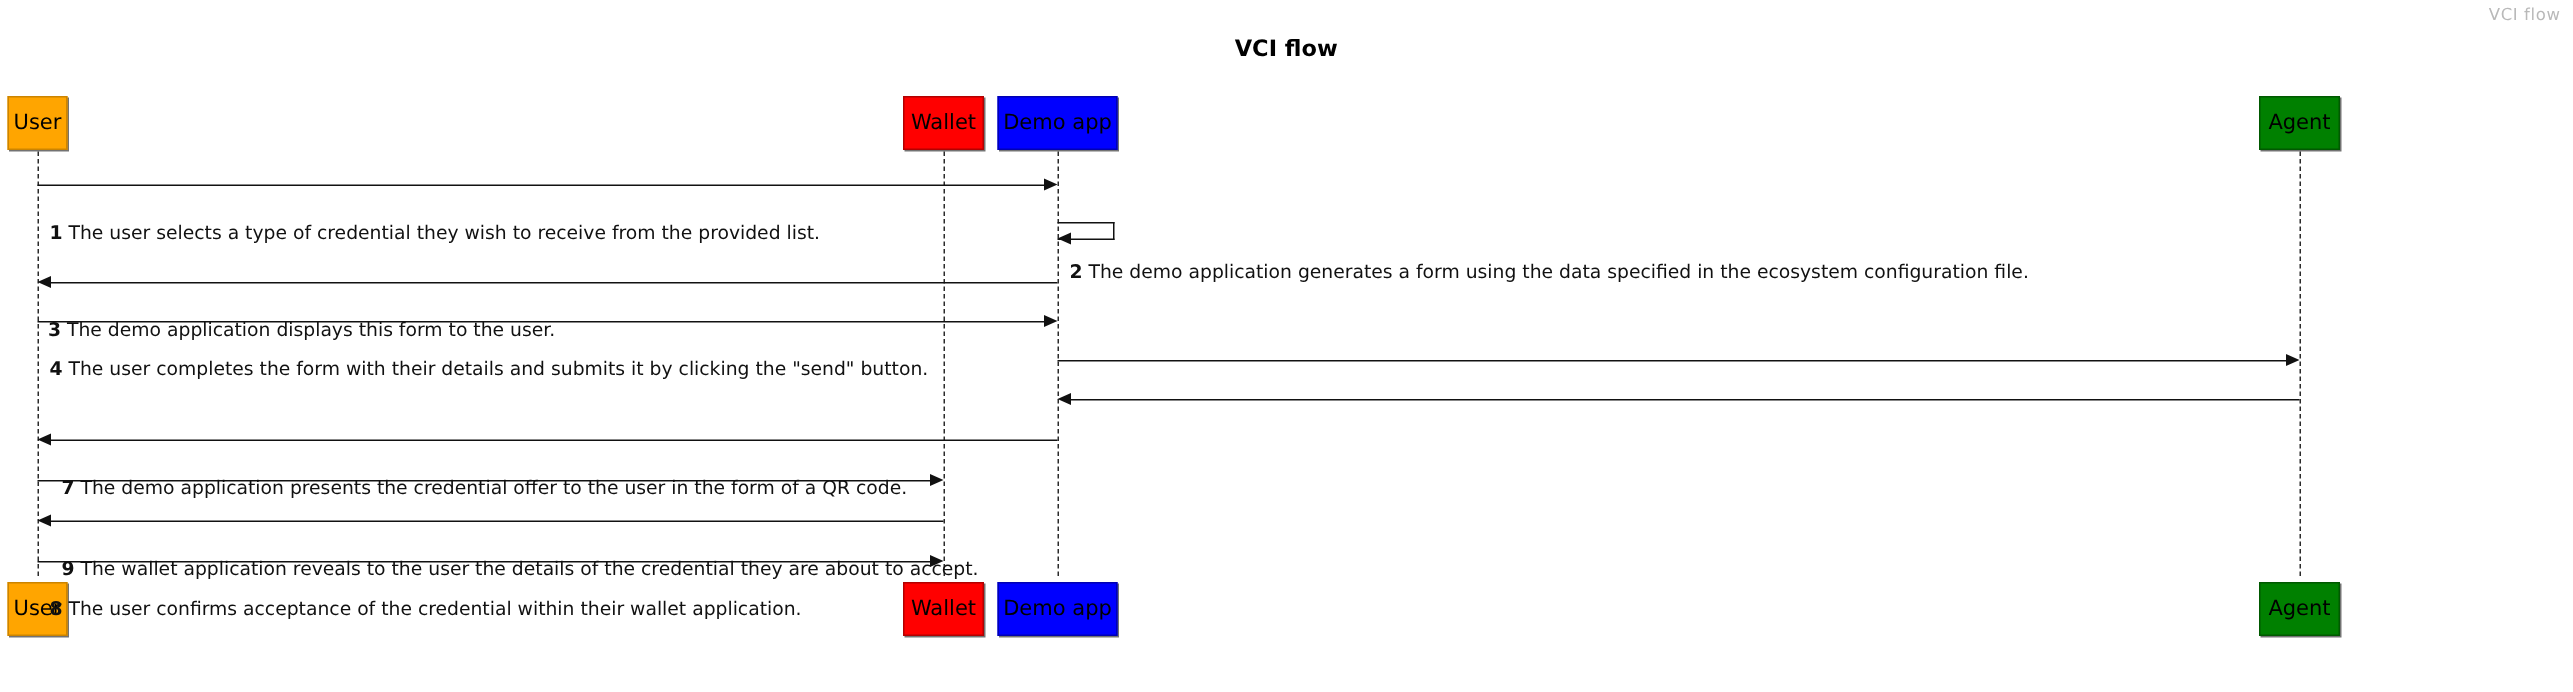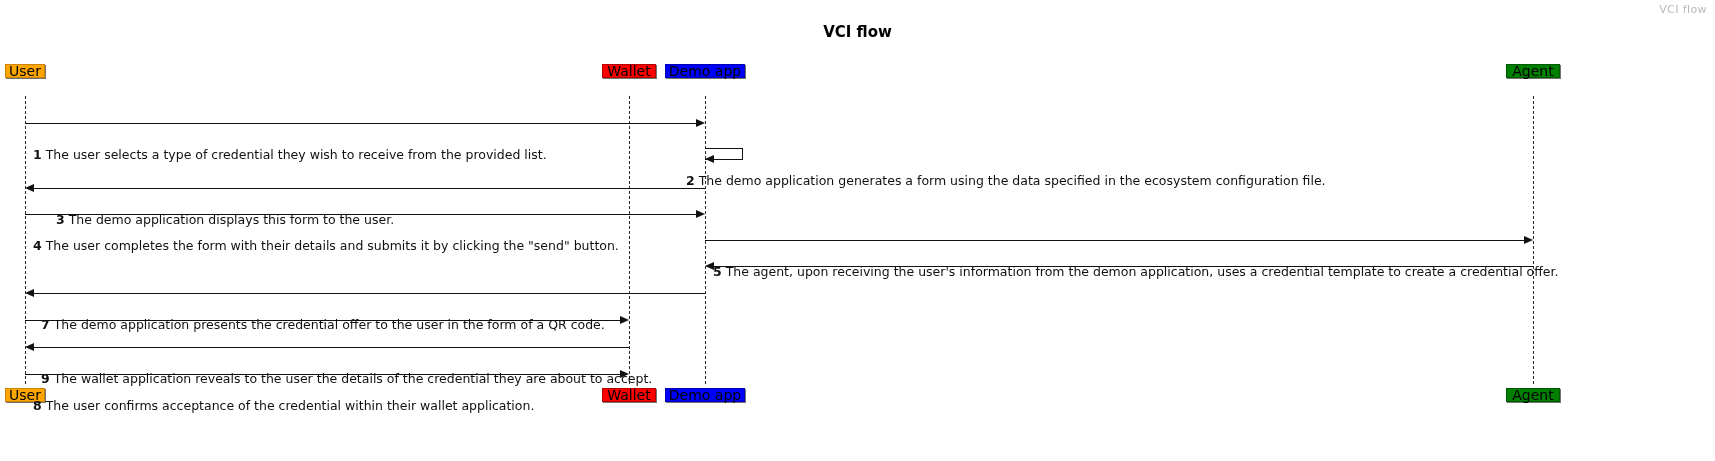--- a/index.html
+++ b/index.html
@@ -8,21 +8,21 @@
   #diagram{position:absolute;inset:0;}
 
   .watermark{position:absolute;top:3px;right:8px;font-size:11px;color:#b9b9b9;letter-spacing:.4px;}
 
   .title{position:absolute;left:0;right:0;top:24px;text-align:center;font-weight:bold;font-size:15px;line-height:16px;}
   .title .l1{display:block;}
   .title .l2{display:block;margin-top:1px;}
 
   .lifeline{position:absolute;width:0;border-left:1px dashed #2b2b2b;top:96px;height:288px;}
 
-  .pbox{position:absolute;height:14px;border:1px solid #404040;box-sizing:border-box;
+  .pbox{position:absolute;height:36px;border:1px solid #404040;box-sizing:border-box;
         display:flex;align-items:center;justify-content:center;font-size:14px;color:#000;white-space:nowrap;
         box-shadow:1px 1px 0 rgba(0,0,0,.55);}
   .pbox.user{background:#FFA500;border-color:#cc8400;}
   .pbox.wallet{background:#FF0000;border-color:#b30000;}
   .pbox.demo{background:#0000FF;border-color:#0000b3;text-align:center;}
   .pbox.agent{background:#008000;border-color:#005900;}
 
   .msgline{position:absolute;height:0;border-top:1px solid #111;}
   .arrowhead{position:absolute;width:0;height:0;border-top:4px solid transparent;border-bottom:4px solid transparent;}
   .arrowhead.right{border-left:9px solid #111;}
@@ -72,33 +72,32 @@
       <span>Demo app</span>
     </div>
   <div class="pbox agent" style="left:1506px;top:388px;width:54px">
       <span>Agent</span>
     </div>
 
   <div class="msgtext" style="left:33px;top:107px"><span class="num">1</span> <span>The user selects a type of credential they wish to receive from the provided list.</span></div>
   <div class="msgline" style="left:25px;top:123px;width:671px"></div>
   <div class="arrowhead right" style="left:696px;top:119px"></div>
 
-  <div class="msgtext" style="left:686px;top:133px"><span class="num">2</span> <span>The demo application generates a form using the data specified in the ecosystem configuration file.</span></div>
+  <div class="msgtext" style="left:713px;top:133px"><span class="num">2</span> <span>The demo application generates a form using the data specified in the ecosystem configuration file.</span></div>
   <div class="selfloop" style="left:705px;top:148px;width:38px;height:12px"></div>
   <div class="arrowhead left" style="left:705px;top:155px"></div>
 
-  <div class="msgtext" style="left:56px;top:172px"><span class="num">3</span> <span>The demo application displays this form to the user.</span></div>
+  <div class="msgtext" style="left:32px;top:172px"><span class="num">3</span> <span>The demo application displays this form to the user.</span></div>
   <div class="msgline" style="left:34px;top:188px;width:671px"></div>
   <div class="arrowhead left" style="left:25px;top:184px"></div>
 
   <div class="msgtext" style="left:33px;top:198px"><span class="num">4</span> <span>The user completes the form with their details and submits it by clicking the "send" button.</span></div>
   <div class="msgline" style="left:25px;top:214px;width:671px"></div>
   <div class="arrowhead right" style="left:696px;top:210px"></div>
 
-  <div class="msgtext" style="left:713px;top:224px"><span class="num">5</span> <span>The agent, upon receiving the user's information from the demon application, uses a credential template to create a credential offer.</span></div>
   <div class="msgline" style="left:705px;top:240px;width:819px"></div>
   <div class="arrowhead right" style="left:1524px;top:236px"></div>
 
   <div class="msgline" style="left:714px;top:266px;width:819px"></div>
   <div class="arrowhead left" style="left:705px;top:262px"></div>
 
   <div class="msgtext" style="left:41px;top:277px"><span class="num">7</span> <span>The demo application presents the credential offer to the user in the form of a QR code.</span></div>
   <div class="msgline" style="left:34px;top:293px;width:671px"></div>
   <div class="arrowhead left" style="left:25px;top:289px"></div>
 

